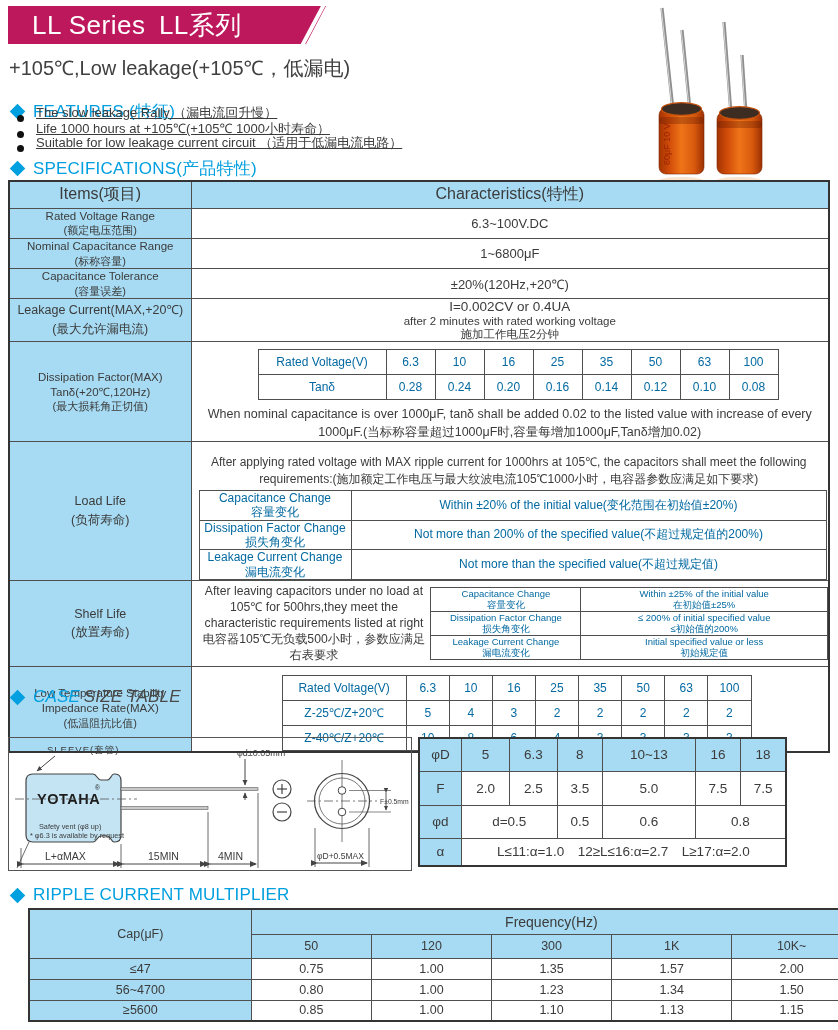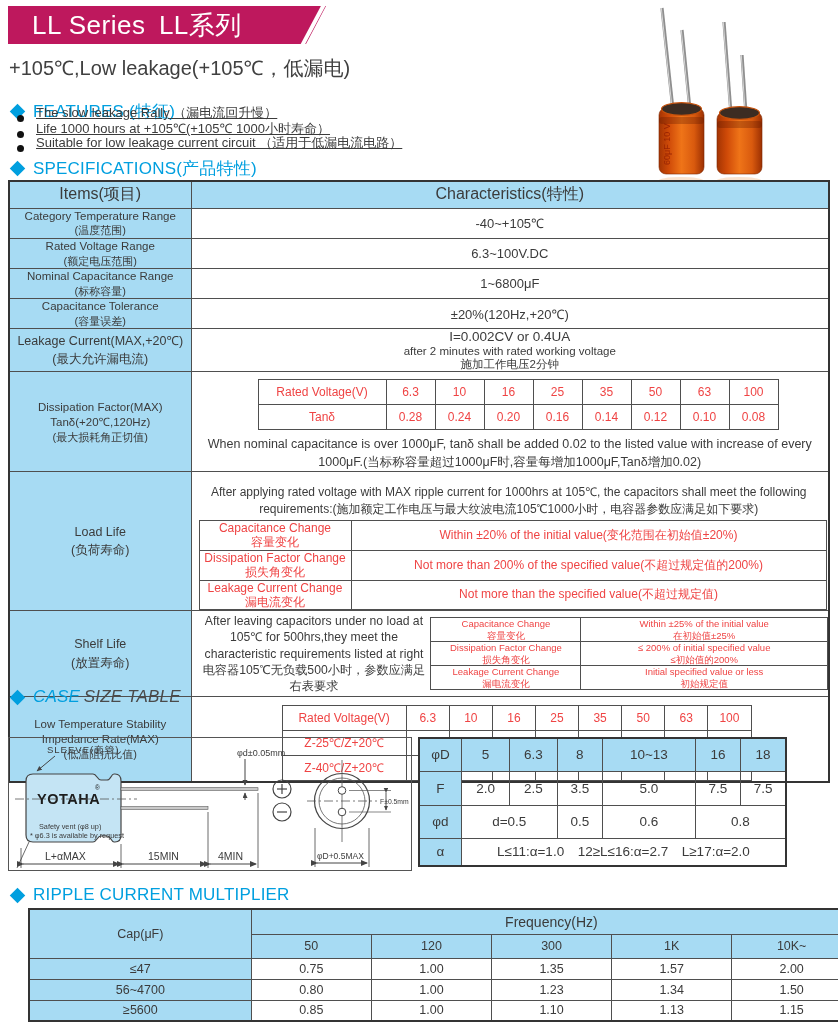--- a/index.html
+++ b/index.html
@@ -41,21 +41,21 @@
   .lbl .en2{font-size:11.5px;}
   .lbl .cn{font-size:11px;}
   .lbl2{font-size:12.5px;line-height:1.5;}
   .val{font-size:13px;}
   .leak1{font-size:13.5px;line-height:1.15;}
   .leak2{font-size:11.5px;line-height:1.15;}
   .charcell{text-align:left;vertical-align:top;background:#fff;}
 
   .nest{border-collapse:collapse;background:#fff;}
   .nest td{border:1px solid #4f4f4f;text-align:center;font-size:12px;height:24px;padding:0 2px;
-           color:#ef4444;}
+           color:#0369a1;}
   .note{margin:6px 10px 0 10px;font-size:12.5px;line-height:1.4;color:#3b3b3b;}
   .intro{margin:12px 10px 2px 8px;font-size:12px;line-height:1.4;color:#3b3b3b;}
   .pre{white-space:pre-line;}
   .ll-item{font-size:10.8px;line-height:1.2;}
   .ll-val{font-size:12px;}
   .shelf-flex{display:flex;align-items:center;height:100%;}
   .shelf-text{width:232px;padding:2px 2px 2px 8px;font-size:12.2px;line-height:1.32;}
   .shelf-t td{font-size:9.5px;line-height:1.2;height:23px;}
 
   
@@ -139,27 +139,20 @@
 
   <table class="grid spec">
     <colgroup>
         <col style="width:182px">
         <col>
       </colgroup>
     <tbody>
         <tr class="hdr" style="height:27px;">
       <td class="blue">Items(项目)</td>
       <td class="blue">Characteristics(特性)</td>
-    </tr>
-    <tr style="height:25px;">
-      <td class="blue lbl">
-            <div class="en">Category Temperature Range</div>
-            <div class="cn">(温度范围)</div>
-          </td>
-      <td class="val">-40~+105℃</td>
     </tr>
     <tr style="height:25px;">
       <td class="blue lbl">
             <div class="en">Rated Voltage Range</div>
             <div class="cn">(额定电压范围)</div>
           </td>
       <td class="val">6.3~100V.DC</td>
     </tr>
     <tr style="height:26px;padding-left:34px;">
       <td class="blue lbl">

